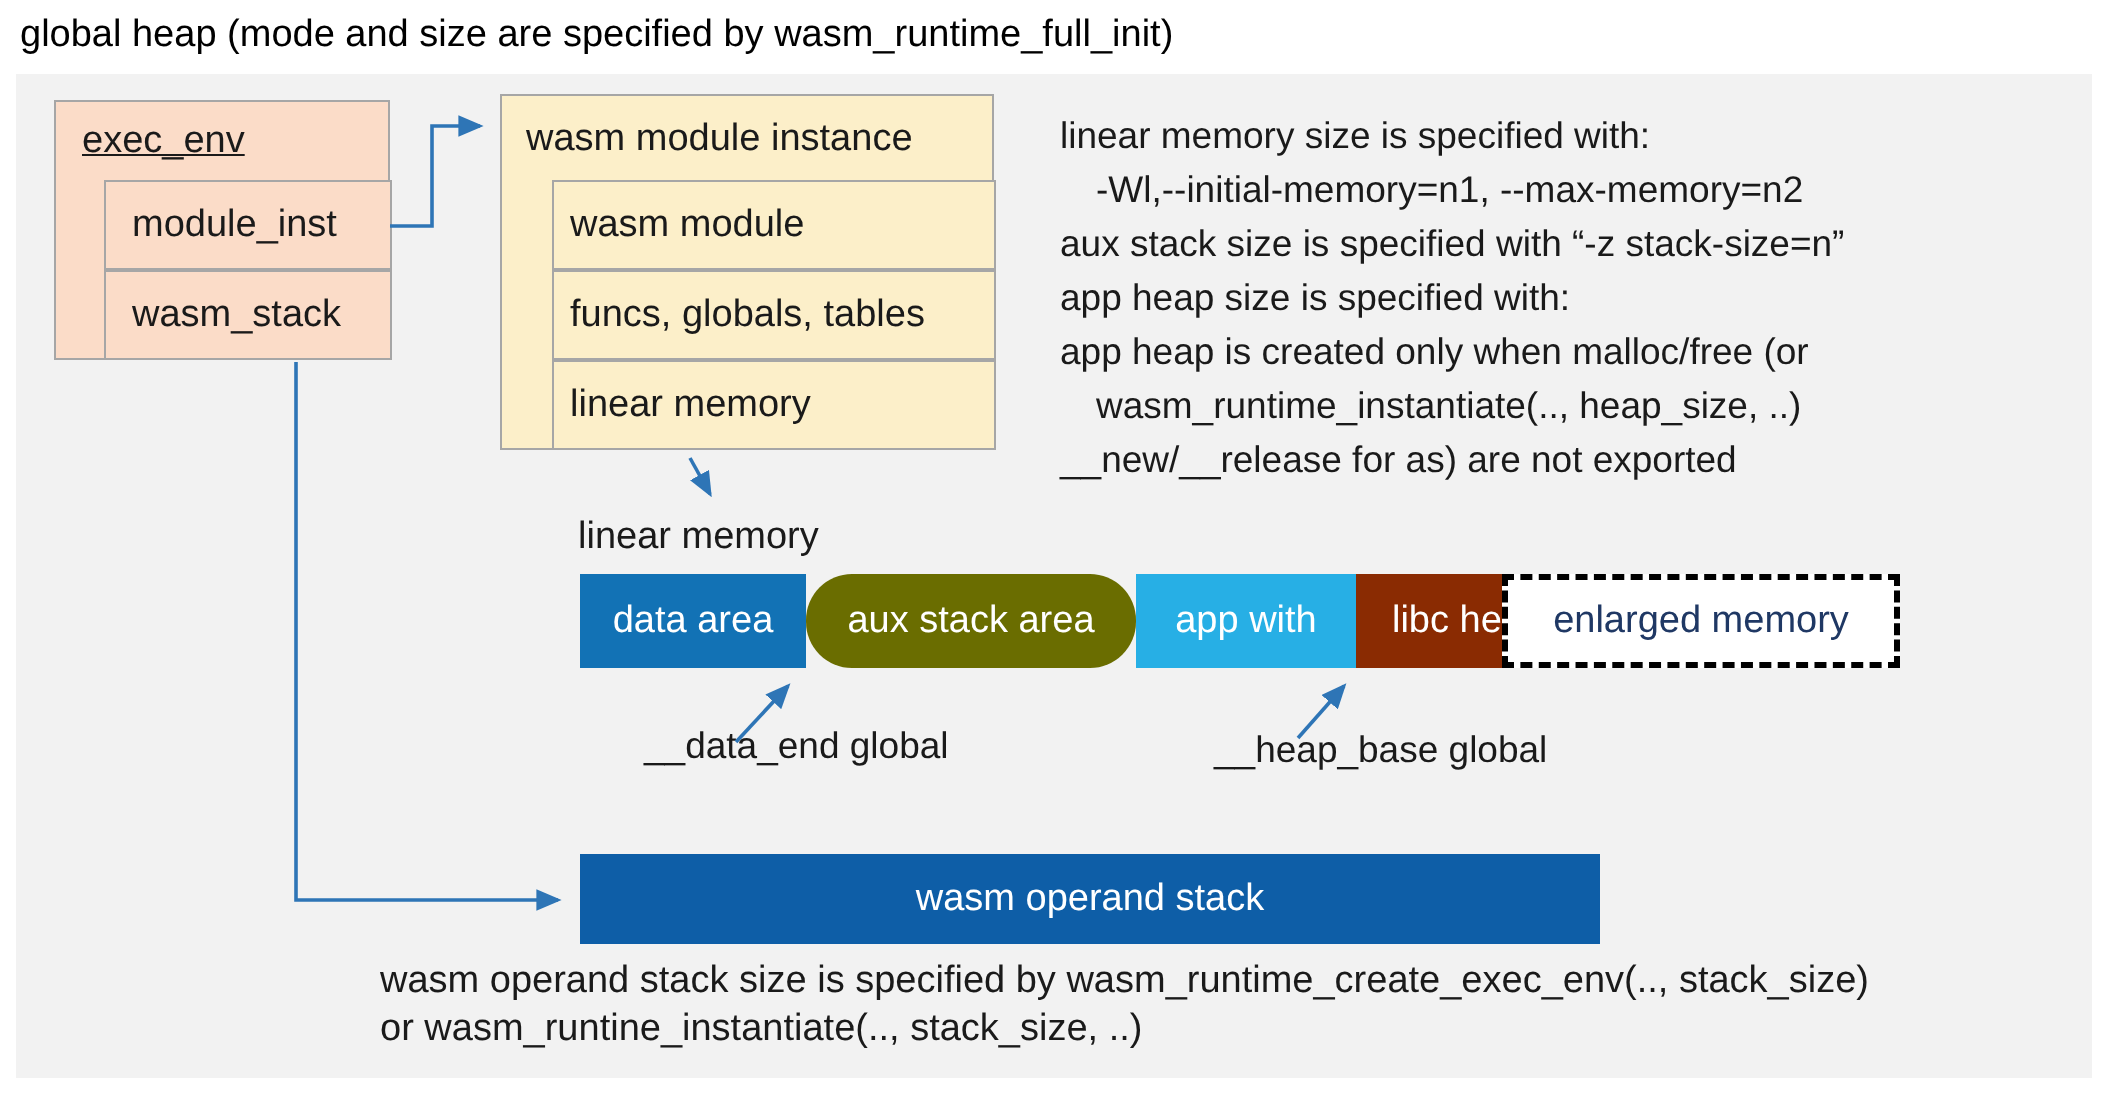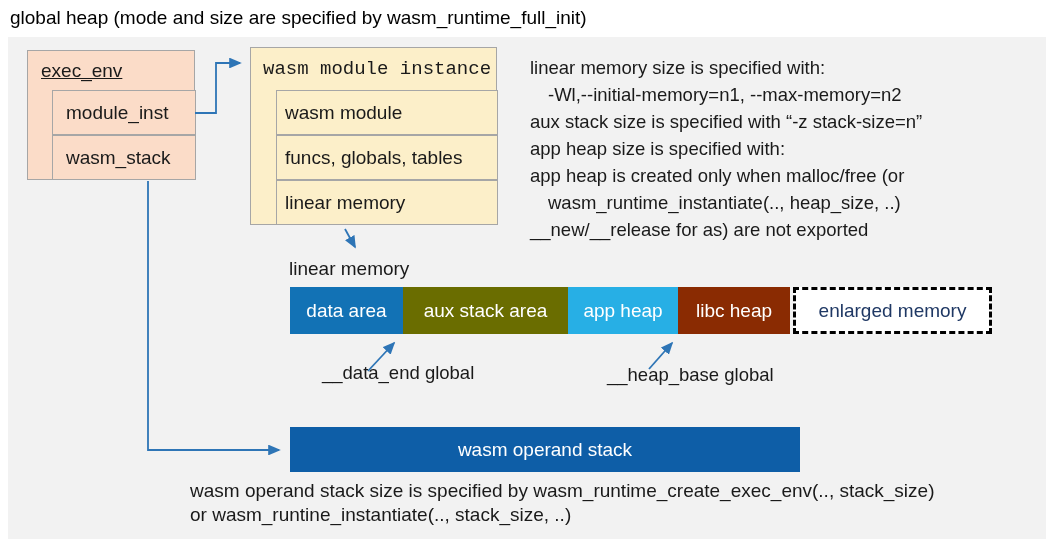--- a/index.html
+++ b/index.html
@@ -9,21 +9,21 @@
   .panel { position:absolute; left:8px; top:37px; width:1038px; height:502px; }
   .arrows { position:absolute; left:0; top:0; width:1054px; height:547px; pointer-events:none; }
 
   .box { position:absolute; border:1px solid #a6a6a6; }
   .box-header { height:40px; line-height:40px; padding-left:13px; font-size:19px; white-space:nowrap; }
   .inner-row { position:absolute; border:1px solid #a6a6a6; background:inherit; font-size:19px; white-space:nowrap; padding-left:13px; display:flex; align-items:center; }
 
   .exec-env { left:27px; top:50px; width:168px; height:130px;text-decoration:underline; }
   .exec-env .inner-row { left:24px; width:144px; height:45px; }
   .mod-inst-box { left:250px; top:47px; width:247px; height:178px; }
-  .mod-inst-box .box-header { height:37px; line-height:43px; padding-left:12px;font-family:Liberation Mono, monospace; }
+  .mod-inst-box .box-header { height:37px; line-height:43px; padding-left:12px; }
   .mod-inst-box .inner-row { left:25px; width:222px; height:45px; padding-left:8px; }
 
   .notes-right { position:absolute; left:530px; top:54px; width:520px; font-size:18.5px; line-height:27px; }
   .notes-right .line { white-space:nowrap; }
   .notes-right .indent { padding-left:18px; }
 
   .lm-label { position:absolute; left:289px; top:258px; font-size:19px; }
   .seg { position:absolute; top:287px; height:47px; display:flex; align-items:center; justify-content:center; font-size:19px; color:#fff; white-space:nowrap; }
   .seg-enlarged { border:3px dashed #000; background:#fff; }
 
@@ -60,24 +60,24 @@
     <div class="line indent">-Wl,--initial-memory=n1, --max-memory=n2</div>
     <div class="line">aux stack size is specified with “-z stack-size=n”</div>
     <div class="line">app heap size is specified with:</div>
     <div class="line">app heap is created only when malloc/free (or</div>
     <div class="line indent">wasm_runtime_instantiate(.., heap_size, ..)</div>
     <div class="line">__new/__release for as) are not exported</div>
   </div>
 
   <div class="lm-label">linear memory</div>
   <div class="seg" style="left: 290px; width: 113px; background-color: rgb(18, 114, 181);">data area</div>
-  <div class="seg" style="left: 403px; width: 165px; background-color: rgb(106, 109, 0);">aux stack area</div>
-  <div class="seg" style="left: 568px; width: 110px; background-color: rgb(39, 175, 229);">app heap</div>
+  <div class="seg" style="left: 403px; width: 165px; background-color: rgb(106, 109, 0); border-radius: 23px;">aux stack area</div>
+  <div class="seg" style="left: 568px; width: 110px; background-color: rgb(39, 175, 229);">app with</div>
   <div class="seg" style="left: 678px; width: 112px; background-color: rgb(138, 43, 2);">libc heap</div>
-  <div class="seg seg-enlarged" style="left: 793px; width: 199px; color: rgb(31, 56, 100);">enlarged memory</div>
+  <div class="seg seg-enlarged" style="left: 751px; width: 199px; color: rgb(31, 56, 100);">enlarged memory</div>
 
   <div class="float-label" style="left:322px; top:362px;">__data_end global</div>
   <div class="float-label" style="left:607px; top:364px;">__heap_base global</div>
 
   <div class="operand-bar" style="background-color: rgb(14, 94, 167);">wasm operand stack</div>
   <div class="bottom-notes">
     <div class="line">wasm operand stack size is specified by wasm_runtime_create_exec_env(.., stack_size)</div>
     <div class="line">or wasm_runtine_instantiate(.., stack_size, ..)</div>
   </div>
 

